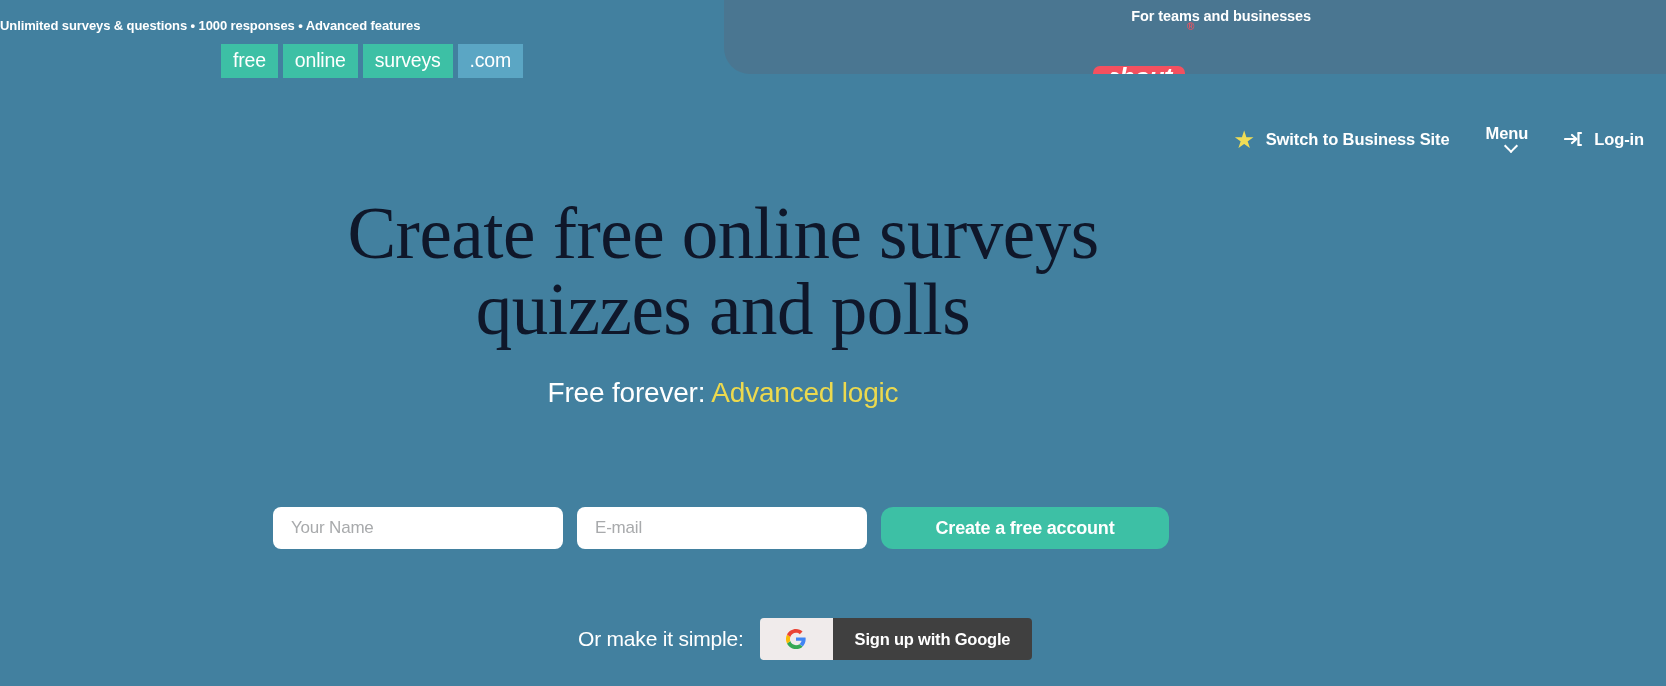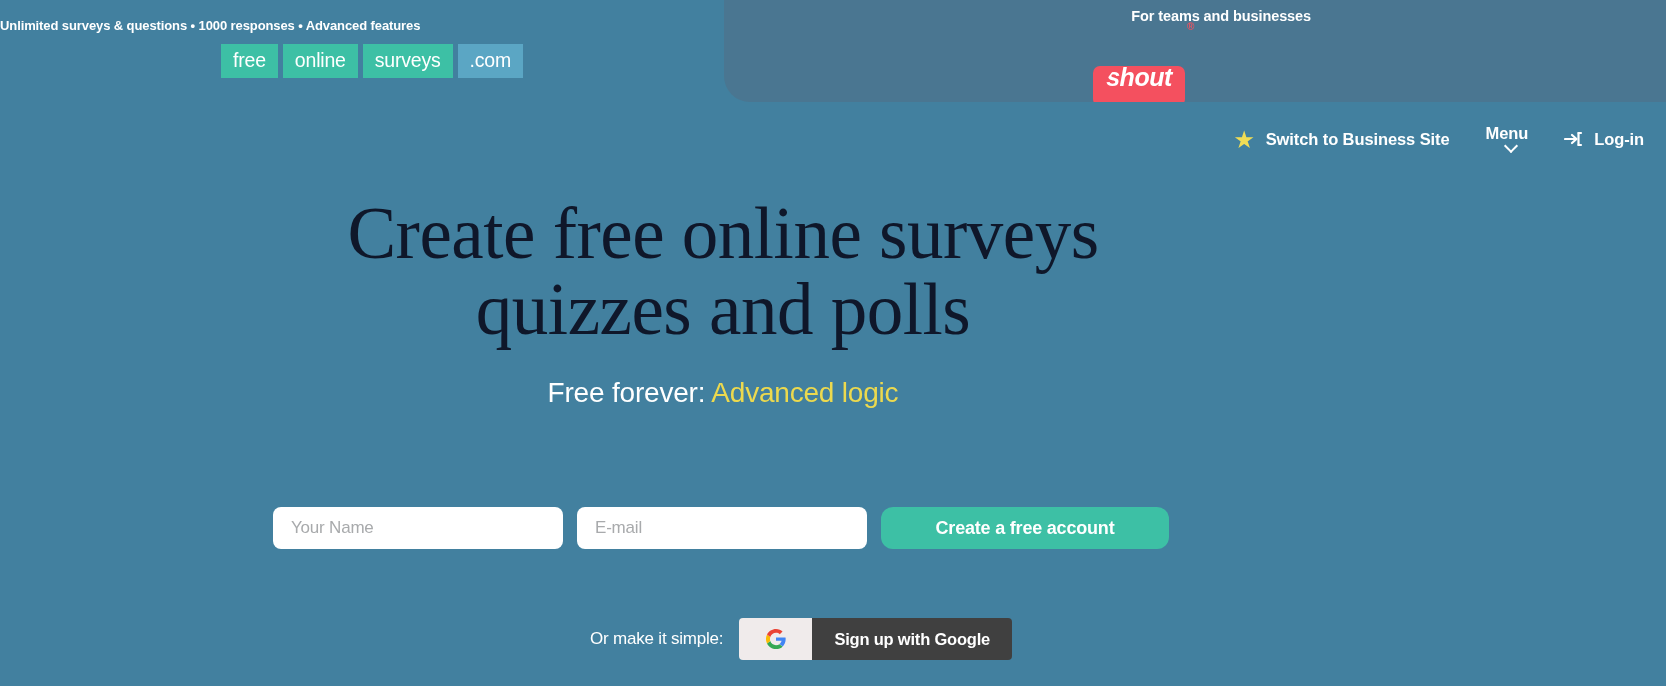--- a/index.html
+++ b/index.html
@@ -6,21 +6,21 @@
   html, body {
     width:1666px; height:686px;
     background:#42809f;
     font-family:"Liberation Sans", sans-serif;
     overflow:hidden;
   }
   .page { position:relative; width:1666px; height:686px; background:#42809f; }
 
   
   .biz-banner{
-    position:absolute; top:0; left:724px; right:0; height:102px;
+    position:absolute; top:0; left:724px; right:0; height:74px;
     background:#4a7691;
     border-bottom-left-radius:26px;
     overflow:hidden;
   }
   .biz-banner .biz-text{
     position:absolute; top:8px; right:355px;
     font-size:14.5px; font-weight:bold; color:#ffffff;
     letter-spacing:-0.1px; white-space:nowrap;
   }
   .logo-wrap{
@@ -138,21 +138,21 @@
     letter-spacing:-0.2px; cursor:pointer;
     font-family:"Liberation Sans", sans-serif;
   }
 
   
   .google-row{
     position:absolute; top:618px; left:578px;
     display:flex; align-items:center; gap:16px;
   }
   .google-label{
-    font-size:17px; color:#ffffff; letter-spacing:-0.2px;margin-left:12px;
+    font-size:21px; color:#ffffff; letter-spacing:-0.2px;
   }
   .google-btn{
     display:flex; align-items:stretch;
     height:42px; border-radius:4px; overflow:hidden; cursor:pointer;
   }
   .g-icon-box{
     width:73px; background:#f0ebeb;
     display:flex; align-items:center; justify-content:center;
   }
   .g-icon{ width:22px; height:22px; display:block; }

